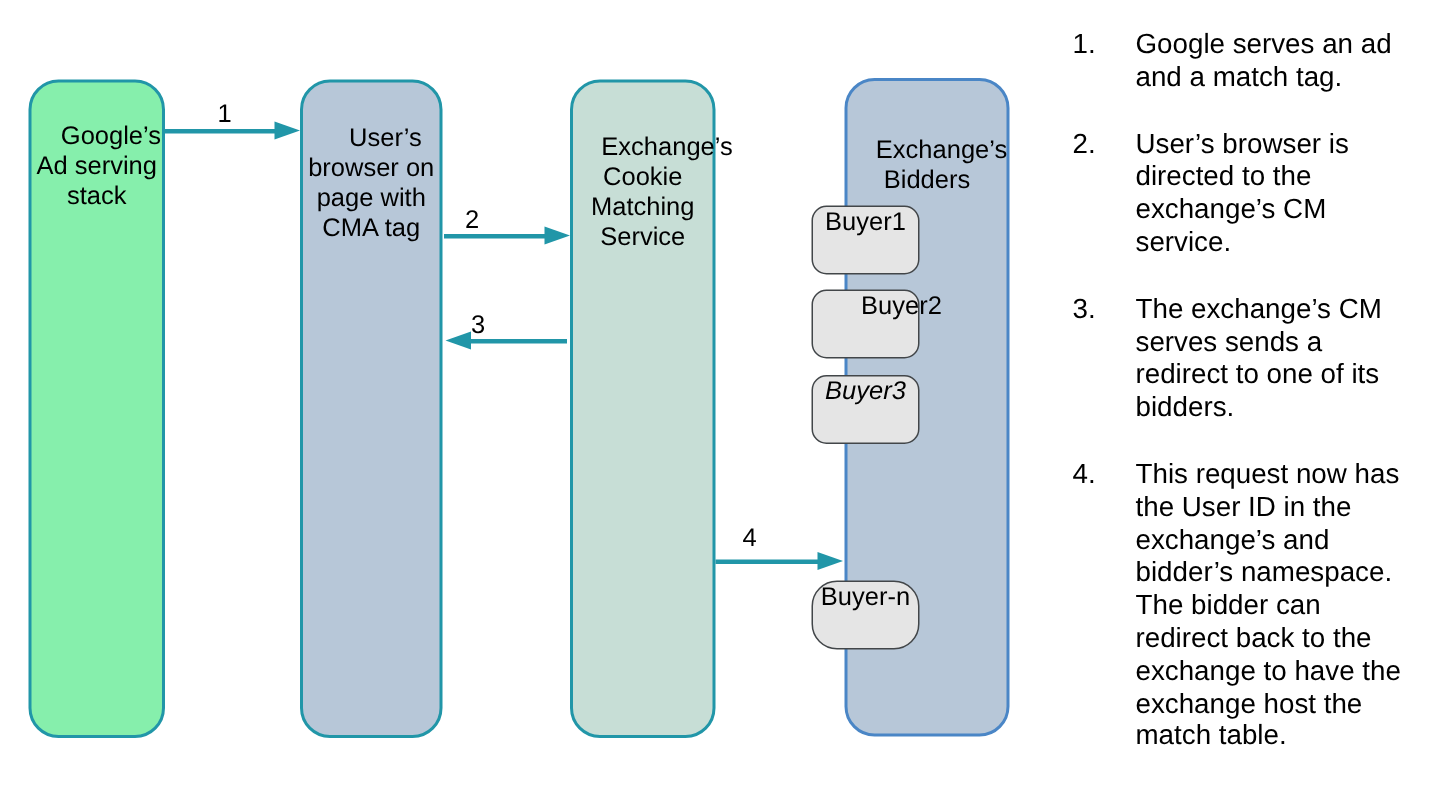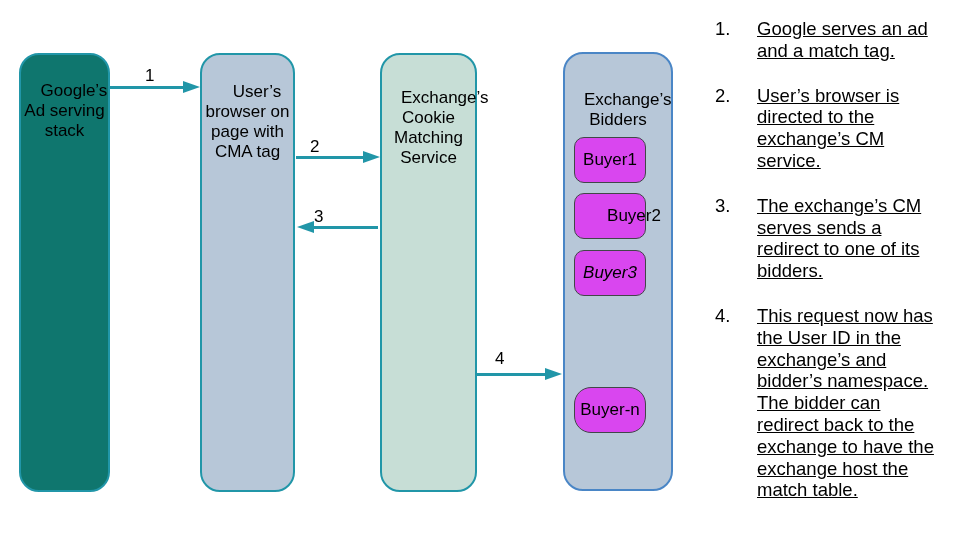--- a/index.html
+++ b/index.html
@@ -16,33 +16,33 @@
   .node {
     position: absolute;
     box-sizing: border-box;
     border: 2px solid #2196a8;
     border-radius: 20px;
     text-align: center;
     font-size: 17px;
     line-height: 20px;
     white-space: pre;
   }
-  #node-google  { left: 19px;  top: 53px; width: 91px;  height: 439px; background: #0f766e; padding-top: 6px; }
+  #node-google  { left: 19px;  top: 53px; width: 91px;  height: 439px; background: #86efac; padding-top: 6px; }
   #node-browser { left: 200px; top: 53px; width: 95px;  height: 439px; background: #b7c7d8; padding-top: 7px; }
   #node-cm      { left: 380px; top: 53px; width: 97px;  height: 439px; background: #c7ded6; padding-top: 13px; }
   #node-bidders { left: 563px; top: 52px; width: 110px; height: 439px; background: #b7c7d8; border-color: #4a86c6; padding-top: 16px; }
   
   .buyer {
     position: absolute;
-    left: 574px; width: 72px; height: 46px;
+    left: 541px; width: 72px; height: 46px;
     box-sizing: border-box;
-    background: #d946ef;
+    background: #e5e5e5;
     border: 1.5px solid #424649;
     border-radius: 10px;
-    display: flex; align-items: center; justify-content: center;
+    display: flex; align-items: flex-start; justify-content: center;
     font-size: 17px;
   }
   #buyer-1 { top: 137px; }
   #buyer-2 { top: 193px; padding-left: 48px; }
   #buyer-3 { top: 250px; font-style: italic; }
   #buyer-n { top: 387px; border-radius: 17px; }
   
   .arrow { position: absolute; height: 12px; }
   .arrow .shaft { position: absolute; top: 4.5px; height: 3px; background: #2196a8; }
   .arrow.right .shaft { left: 0; right: 15px; }
@@ -63,21 +63,21 @@
   #arrow-label-3 { left: 314px; top: 207px; }
   #arrow-label-4 { left: 495px; top: 349px; }
   
   #steps {
     position: absolute;
     left: 715px; top: 18px; width: 242px;
     font-size: 18.5px; line-height: 21.8px;
   }
   .step { display: flex; margin-bottom: 23px; }
   .step-num { width: 42px; flex: none; }
-  .step-text { white-space: pre; text-decoration: underline; }
+  .step-text { white-space: pre; }
 </style>
 </head>
 <body>
 
 <div id="slide">
 
   <div class="node" id="node-google">
     <span>Google’s
 Ad serving
 stack</span>

